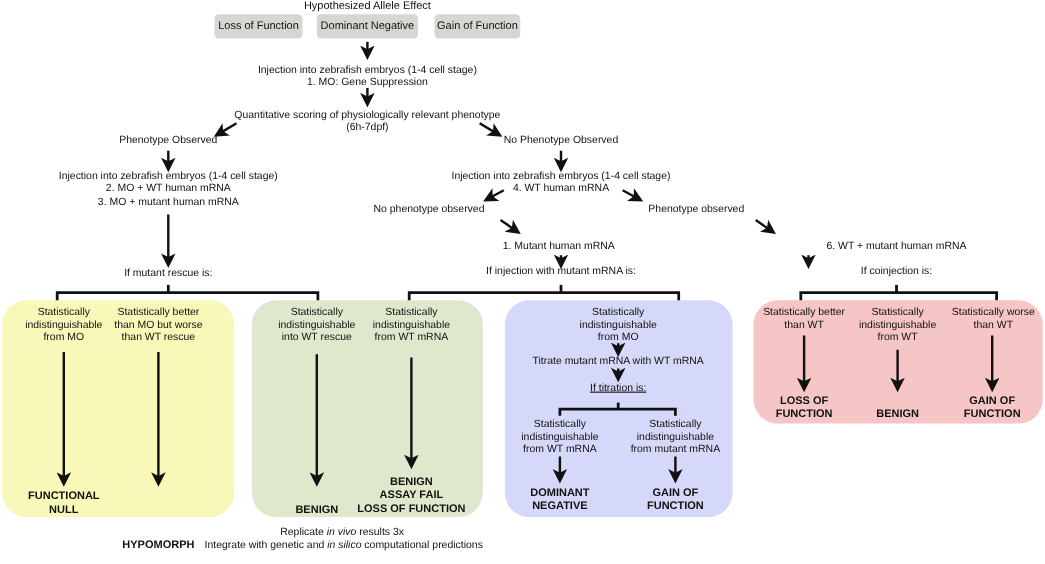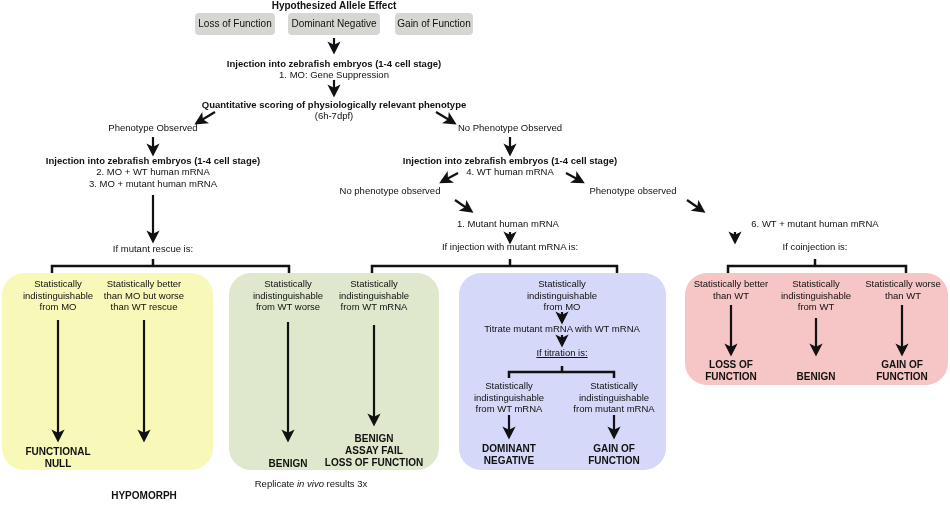--- a/index.html
+++ b/index.html
@@ -1,19 +1,19 @@
 <!DOCTYPE html>
 <html><head>
 <meta charset="utf-8">
 <style>
   html, body { margin: 0; padding: 0; background: #ffffff; }
   body { width: 950px; height: 513px; position: relative; overflow: hidden;
          font-family: "Liberation Sans", sans-serif; color: #111; }
   .t { position: absolute; font-size: 9.5px; line-height: 11.5px; text-align: center; white-space: nowrap; }
-  .b { font-weight: bold; }
+  .b { font-weight: normal; }
   .chip { position: absolute; background: #d6d6d2; border-radius: 4px; font-size: 10px;
           height: 22px; line-height: 22px; text-align: center; }
   .panel { position: absolute; border-radius: 22px; }
   .out { position: absolute; font-weight: bold; font-size: 10px; line-height: 12px; text-align: center; white-space: nowrap; }
   svg.lines { position: absolute; left: 0; top: 0; }
   .it { font-style: italic; }
 </style>
 </head>
 <body>
 
@@ -115,21 +115,21 @@
   <div>FUNCTIONAL</div>
   <div>NULL</div>
 </div>
 <div class="out" style="left:94px;top:458px;width:100px;margin-top:32px;">
   <div>HYPOMORPH</div>
 </div>
 
 <div class="t" style="left:238px;top:278px;width:100px;">
   <div>Statistically</div>
   <div>indistinguishable</div>
-  <div>from WT worse</div>
+  <div>into WT rescue</div>
 </div>
 <div class="t" style="left:324px;top:278px;width:100px;">
   <div>Statistically</div>
   <div>indistinguishable</div>
   <div>from WT mRNA</div>
 </div>
 <div class="out" style="left:238px;top:458px;width:100px;">
   <div>BENIGN</div>
 </div>
 <div class="out" style="left:314px;top:433px;width:120px;">
@@ -184,13 +184,14 @@
 <div class="out" style="left:771px;top:371px;width:90px;">
   <div>BENIGN</div>
 </div>
 <div class="out" style="left:857px;top:359px;width:90px;">
   <div>GAIN OF</div>
   <div>FUNCTION</div>
 </div>
 
 <div class="t" style="left:186px;top:478px;width:250px;">
   <div><span>Replicate </span><span class="it">in vivo</span><span> results 3x</span></div>
+  <div><span>Integrate with genetic and </span><span class="it">in silico</span><span> computational predictions</span></div>
 </div>
 
 </body></html>

